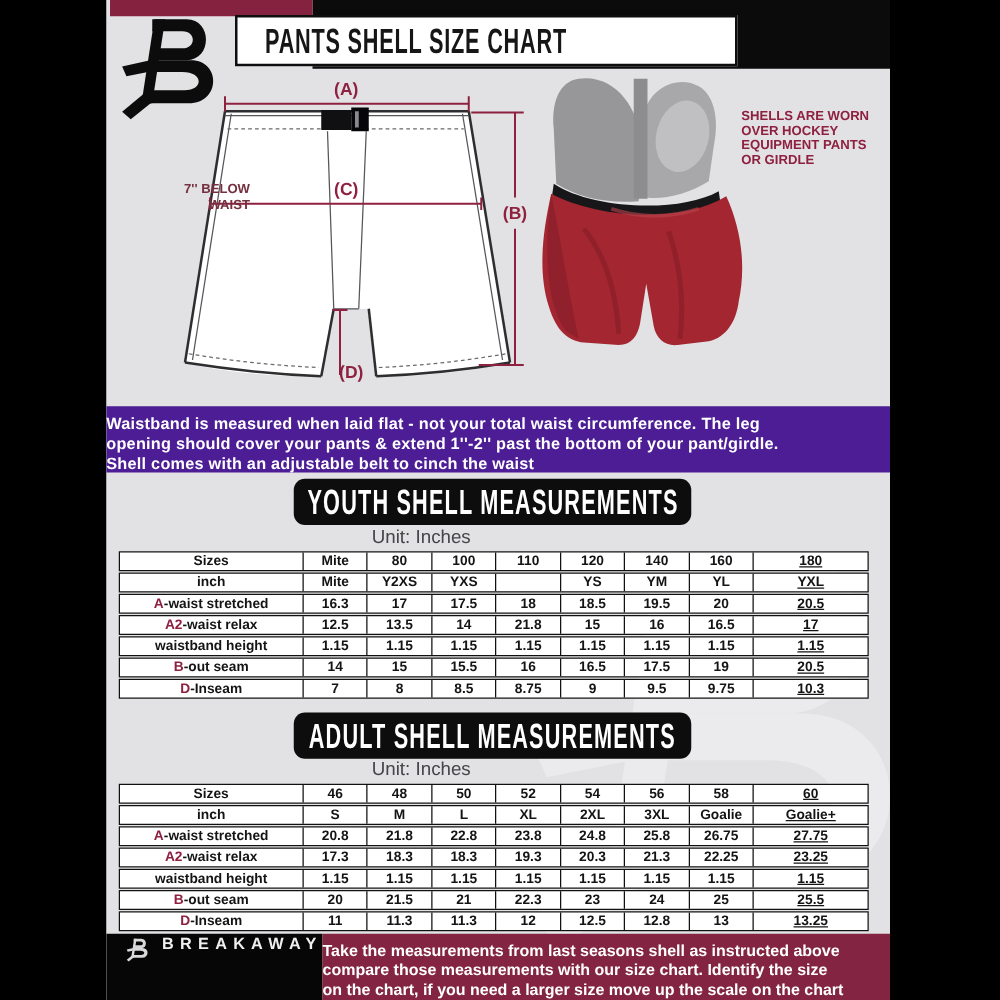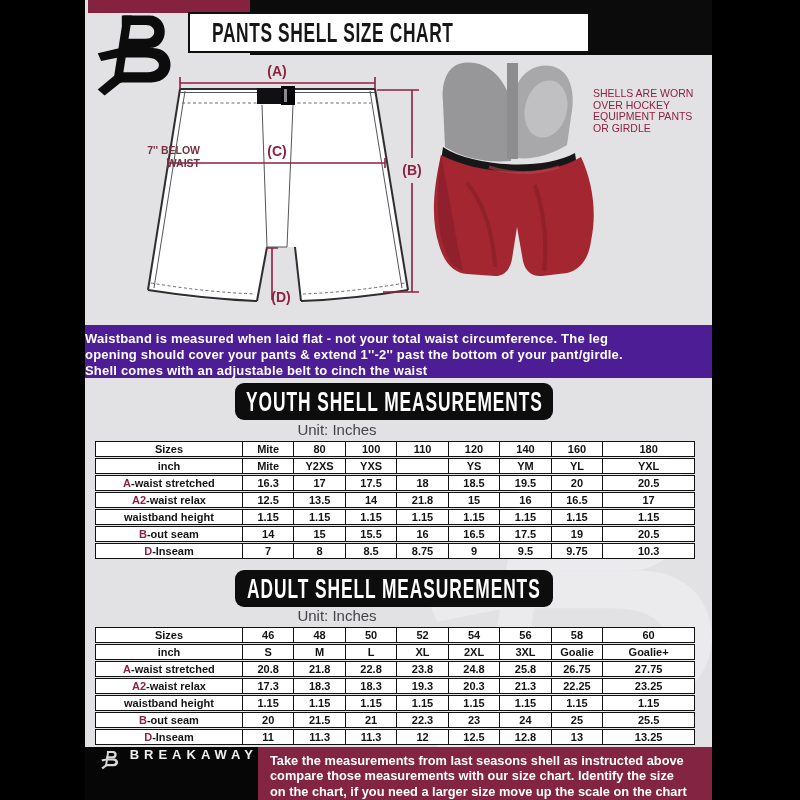--- a/index.html
+++ b/index.html
@@ -16,49 +16,49 @@
              box-sizing:border-box;display:flex;align-items:center;padding-left:22px;}
   .title-box span{font-size:28px;font-weight:bold;color:#161616;letter-spacing:1px;transform-origin:left center;}
   .date-box{left:505px;top:12px;width:118px;height:41px;background:#8a2343;color:#fff;display:flex;
             align-items:center;justify-content:center;}
   .date-box span{font-size:27px;font-weight:bold;letter-spacing:0.5px;}
   .logo{left:8px;top:12px;width:92px;height:86px;}
 
   
   .marker{fill:#8e2040;font-size:14px;font-weight:bold;}
   .waistnote{fill:#74303f;font-size:10.5px;font-weight:bold;}
-  .caption{left:508px;top:88px;width:116px;color:#8e2040;font-size:10.5px;font-weight:normal;line-height:11.5px;}
+  .caption{left:508px;top:88px;width:116px;color:#8e2040;font-size:10.5px;font-weight:bold;line-height:11.5px;}
   .caption div{white-space:nowrap;}
 
   
   .notice{left:0;top:325px;width:627px;height:53px;background:#4c1d95;color:#fff;text-align:left;
           padding-top:6px;box-sizing:border-box;font-size:13px;font-weight:600;letter-spacing:0.2px;}
   .notice div{line-height:15.8px;white-space:nowrap;}
 
   
   .sec{width:318px;height:37px;background:#0d0d0d;border-radius:9px;display:flex;align-items:center;
        justify-content:center;color:#fff;}
   .sec span{font-size:28px;font-weight:bold;letter-spacing:1.5px;}
   .unit{width:504px;text-align:center;color:#454549;font-size:15px;font-weight:500;}
 
   
   .tbl{left:10px;width:600px;}
   .trow{display:flex;height:15.5px;box-sizing:border-box;border:1.7px solid #111;background:#fff;
         margin-bottom:1.5px;align-items:stretch;}
   .tcell{flex:1;display:flex;align-items:center;justify-content:center;font-size:11px;font-weight:bold;
          color:#141414;border-left:1.6px solid #111;overflow:hidden;white-space:nowrap;}
-  .tcell:last-child{flex:1.8;}
+  .tcell:last-child{flex:1.8;text-decoration:underline;}
   .tlabel{flex:0 0 24.4%;border-left:none;}
   .accent{color:#8e2040;}
 
   
   .footer{left:0;top:747px;width:627px;height:53px;display:flex;}
   .f-left{width:173px;background:#060606;display:flex;align-items:flex-start;padding-left:16px;gap:9px;box-sizing:border-box;}
   .f-brand{color:#efefef;font-size:13px;font-weight:bold;letter-spacing:5px;}
-  .f-right{flex:1;background:#822442;color:#fff;padding:6px 6px 0 12px;font-size:12.8px;font-weight:600;}
+  .f-right{flex:1;background:#822442;color:#fff;padding:6px 6px 0 0;font-size:12.8px;font-weight:600;}
   .f-right div{line-height:15.3px;white-space:nowrap;}
 
   .wm{right:-45px;top:418px;width:340px;height:360px;opacity:1;}
 </style>
 </head>
 <body>
 
 <div class="stage">
   <div class="page">
 

